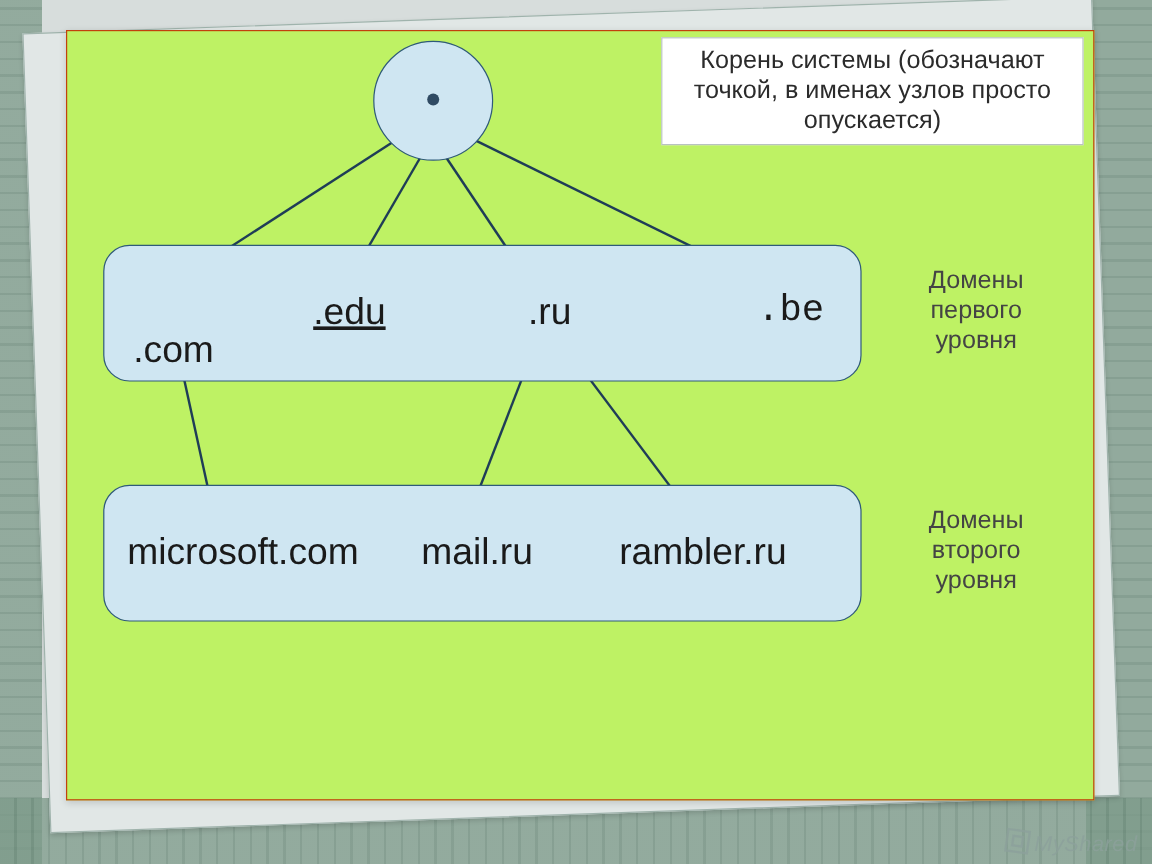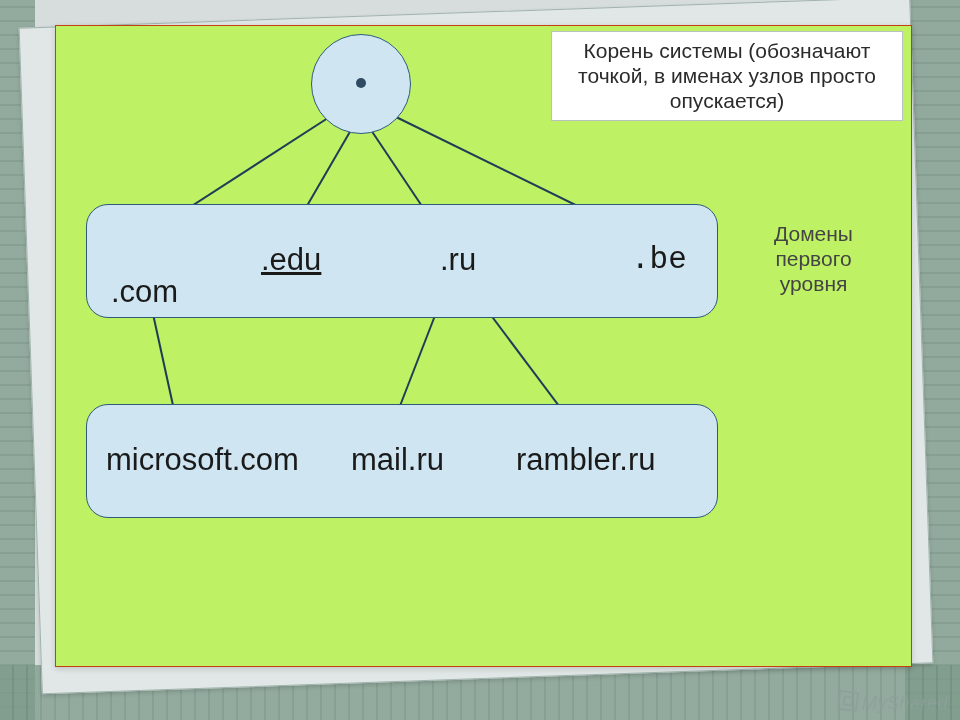--- a/index.html
+++ b/index.html
@@ -184,20 +184,21 @@
     <div class="tld" style="left:55px;  top:216px;margin-top:32px;">.com</div>
     <div class="tld" style="left:205px; top:216px;text-decoration:underline;">.edu</div>
     <div class="tld" style="left:384px; top:216px;">.ru</div>
     <div class="tld" style="left:575px; top:216px;font-family:Liberation Mono, monospace;">.be</div>
 
     <div class="sld" style="left:50px;  top:416px;">microsoft.com</div>
     <div class="sld" style="left:295px; top:416px;">mail.ru</div>
     <div class="sld" style="left:460px; top:416px;">rambler.ru</div>
 
     <div class="side-label side1">Домены первого уровня</div>
+    <div class="side-label side2">Домены второго уровня</div>
 
   </div>
 
   <div class="watermark">
     <span class="wm-icon"></span><span>MyShared</span>
   </div>
 
 </div>
 
 </body></html>

